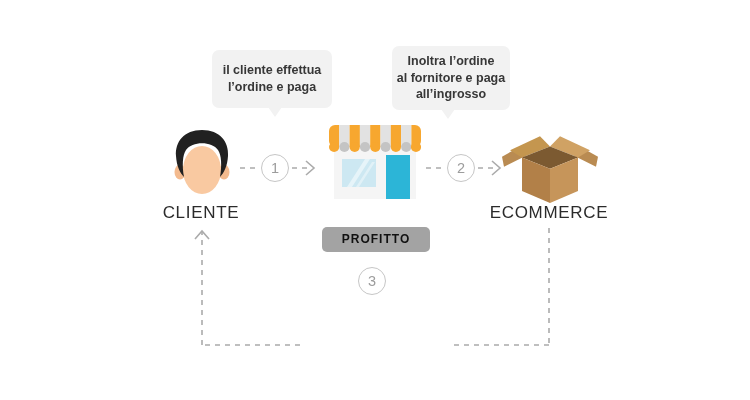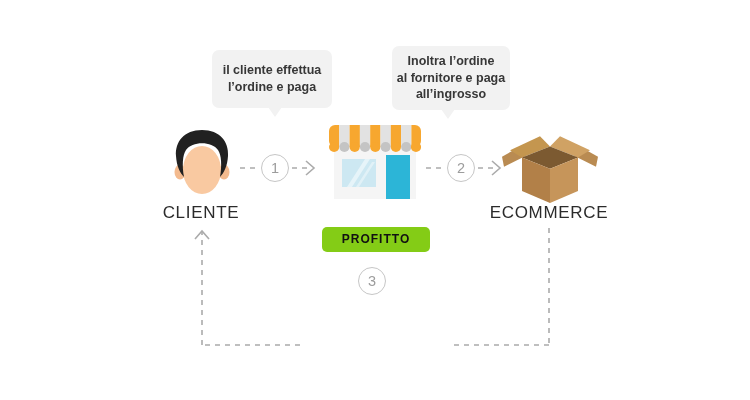--- a/index.html
+++ b/index.html
@@ -16,21 +16,21 @@
   .bubble{position:absolute;z-index:3;background:#f2f2f2;border-radius:7px;
     box-sizing:border-box;display:flex;align-items:center;justify-content:center;
     text-align:center;padding:6px 4px;}
   .bubble-text{white-space:pre-line;font-size:12.5px;line-height:1.34;
     font-weight:600;color:#373737;}
   .tail{position:absolute;width:0;height:0;border-left:7px solid transparent;
     border-right:7px solid transparent;}
   .tail-down{bottom:-9px;border-top:10px solid #f2f2f2;}
   .tail-up{top:-9px;border-bottom:10px solid #f2f2f2;}
   #profit-pill{position:absolute;z-index:2;left:322px;top:227px;width:108px;height:25px;
-    background:#84cc16;border:none;border-radius:5px;color:#111111;
+    background:#a3a3a3;border:none;border-radius:5px;color:#111111;
     font-family:"Liberation Sans",sans-serif;font-size:12px;font-weight:bold;
     letter-spacing:1px;text-align:center;line-height:25px;padding:0;}
 </style>
 </head>
 <body>
 
 <div id="canvas">
 
   <svg id="connectors" width="750" height="400" viewBox="0 0 750 400">
     <g stroke="#ababab" stroke-width="1.6" fill="none">

